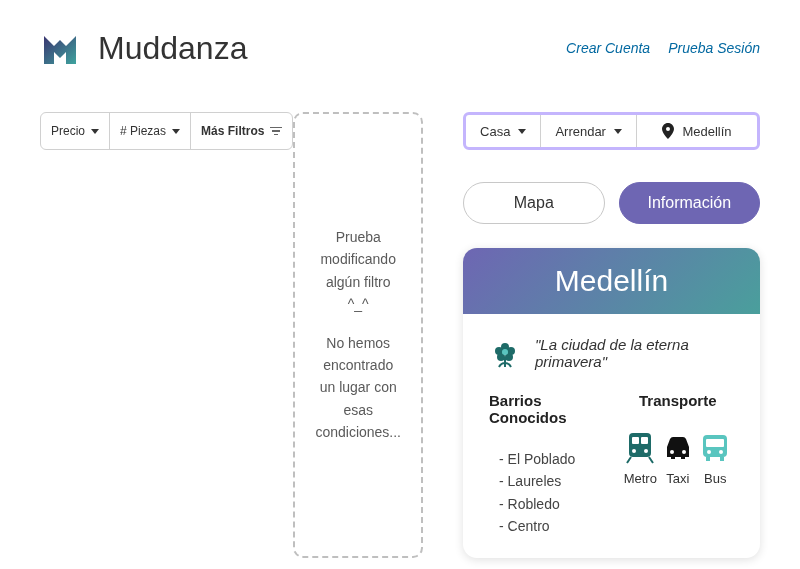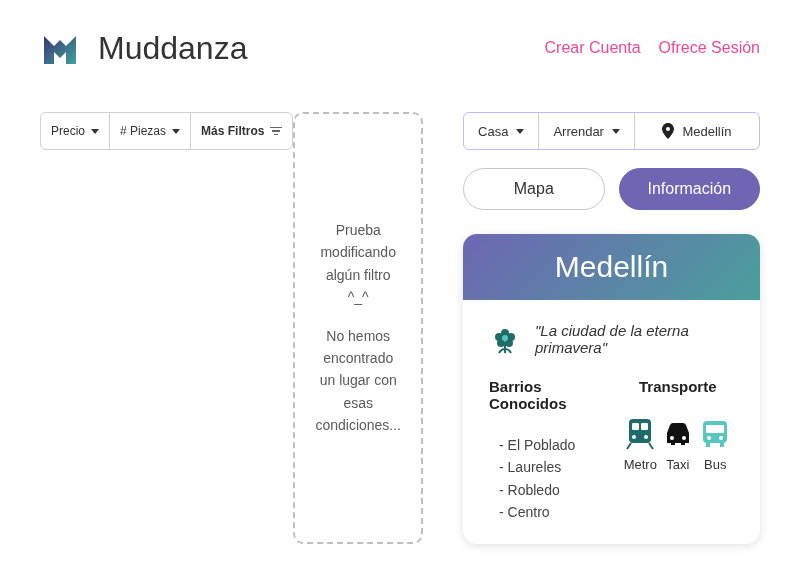--- a/index.html
+++ b/index.html
@@ -33,24 +33,25 @@
       font-size: 32px;
       font-weight: 300;
       color: #333;
     }
     .nav {
       display: flex;
       align-items: center;
       gap: 18px;
     }
     .nav-link {
-      color: #ec4899;
-      font-size: 16px;
+      color: #0369a1;
+      font-size: 14px;
       font-weight: 400;
       cursor: pointer;
+      font-style: italic;
     }
     .nav-btn {
       background: #6e66b3;
       color: #fff;
       padding: 9px 20px;
       border-radius: 8px;
       font-size: 14px;
       font-weight: 500;
       cursor: pointer;
       border: none;
@@ -123,25 +124,25 @@
       text-align: center;
       color: #5a5a5a;
       font-size: 14px;
       line-height: 1.6;
       padding: 20px;
     }
     .empty-box p { margin-bottom: 16px; }
     .empty-box p:last-child { margin-bottom: 0; }
     .search-bar {
       display: flex;
-      border: 1px solid #c4b5fd;
+      border: 3px solid #c4b5fd;
       border-radius: 6px;
       overflow: hidden;
       height: 38px;
-      margin-bottom: 18px;
+      margin-bottom: 32px;
     }
     .search-item {
       display: flex;
       align-items: center;
       justify-content: center;
       gap: 8px;
       padding: 0 14px;
       border-right: 1px solid #d0d0d0;
       font-size: 13px;
       color: #333;
@@ -256,21 +257,21 @@
             </linearGradient>
           </defs>
           <path d="M4 36 L4 8 L14 18 L20 12 L26 18 L36 8 L36 36 L26 36 L26 24 L20 30 L14 24 L14 36 Z" fill="url(#lg)"></path>
           <rect x="17" y="30" width="6" height="6" fill="#fff" rx="2"></rect>
         </svg>
       </span>
       <span class="brand-name">Muddanza</span>
     </div>
     <div class="nav">
       <span class="nav-link">Crear Cuenta</span>
-      <span class="nav-link">Ofrece Sesión</span>
+      <span class="nav-link">Prueba Sesión</span>
     </div>
   </div>
 
   <div class="main">
     <div class="left">
       <div class="filter-bar">
         <div class="filter-item">
           <span>Precio</span>
           <span class="caret-down"></span>
         </div>

